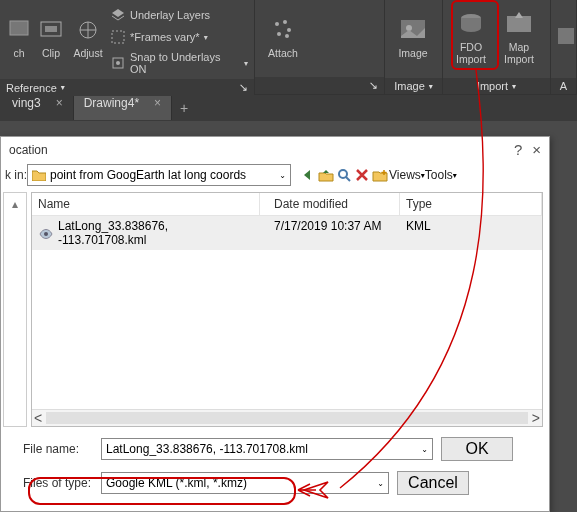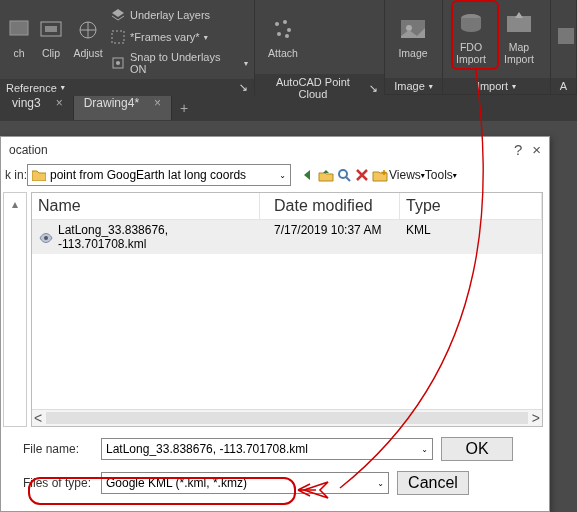--- a/index.html
+++ b/index.html
@@ -30,21 +30,21 @@
   .dlg-title .controls { display: flex; gap: 10px; font-size: 15px; color: #555; }
   .dlg-toolbar { display: flex; align-items: center; gap: 0; padding: 2px 6px 6px 2px; font-size: 12px; }
   .dlg-toolbar .lbl { color: #333; margin-left: 2px; }
   .folder-sel { display: flex; align-items: center; background: #fff; border: 1px solid #888; padding: 1px 4px; gap: 4px; width: 264px; height: 22px; font-size: 12px; }
   .tbico { width: 18px; height: 18px; display:flex;align-items:center;justify-content:center; cursor:pointer; }
   .tb-text { font-size: 12px; color: #222; cursor: pointer; }
 
   .dlg-main { display: flex; flex: 1; }
   .sidebar { width: 24px; border: 1px solid #ccc; margin: 0 4px 0 2px; display:flex; justify-content:center; padding-top:4px; }
   .filelist { flex:1; border: 1px solid #bbb; margin-right: 6px; background:#fff; display:flex; flex-direction:column; }
-  .fl-head { display:flex; font-size:16px; background:#fff; border-bottom:1px solid #e4e4e4; }
+  .fl-head { display:flex; font-size:12px; background:#fff; border-bottom:1px solid #e4e4e4; }
   .fl-head > div { padding: 4px 6px; border-right:1px solid #e4e4e4; color:#333; }
   .col-name { width: 228px; }
   .col-date { width: 132px; margin-left: 8px; }
   .col-type { flex:1; }
   .fl-row { display:flex; font-size:12px; background:#eee; }
   .fl-row > div { padding: 3px 6px; }
   .fl-row .col-name { display:flex; align-items:center; gap:4px; }
   .fl-scroll { display:flex; justify-content:space-between; padding:0 2px; border-top:1px solid #ddd; font-size:14px; color:#555; background:#f4f4f4; }
   .fl-scroll .bar { flex:1; height:12px; background:#e0e0e0; margin:2px 4px; }
 
@@ -141,21 +141,20 @@
               <circle cx="16" cy="6" r="2" fill="#aaa"></circle>
               <circle cx="20" cy="14" r="2" fill="#aaa"></circle>
               <circle cx="10" cy="18" r="2" fill="#aaa"></circle>
               <circle cx="18" cy="20" r="2" fill="#aaa"></circle>
             </svg>
           </div>
         <span>Attach</span>
       </div>
     </div>
     <div class="group-footer">
-      <span>AutoCAD Point Cloud</span>
       <span style="margin-left:auto;font-size:11px">↘</span>
     </div>
   </div>
 
   <div class="ribbon-group" style="width:58px">
     <div class="group-body">
       <div class="big-btn">
         <div class="ico">
             <svg width="28" height="28">
               <rect x="2" y="4" width="24" height="18" fill="#777"></rect>

